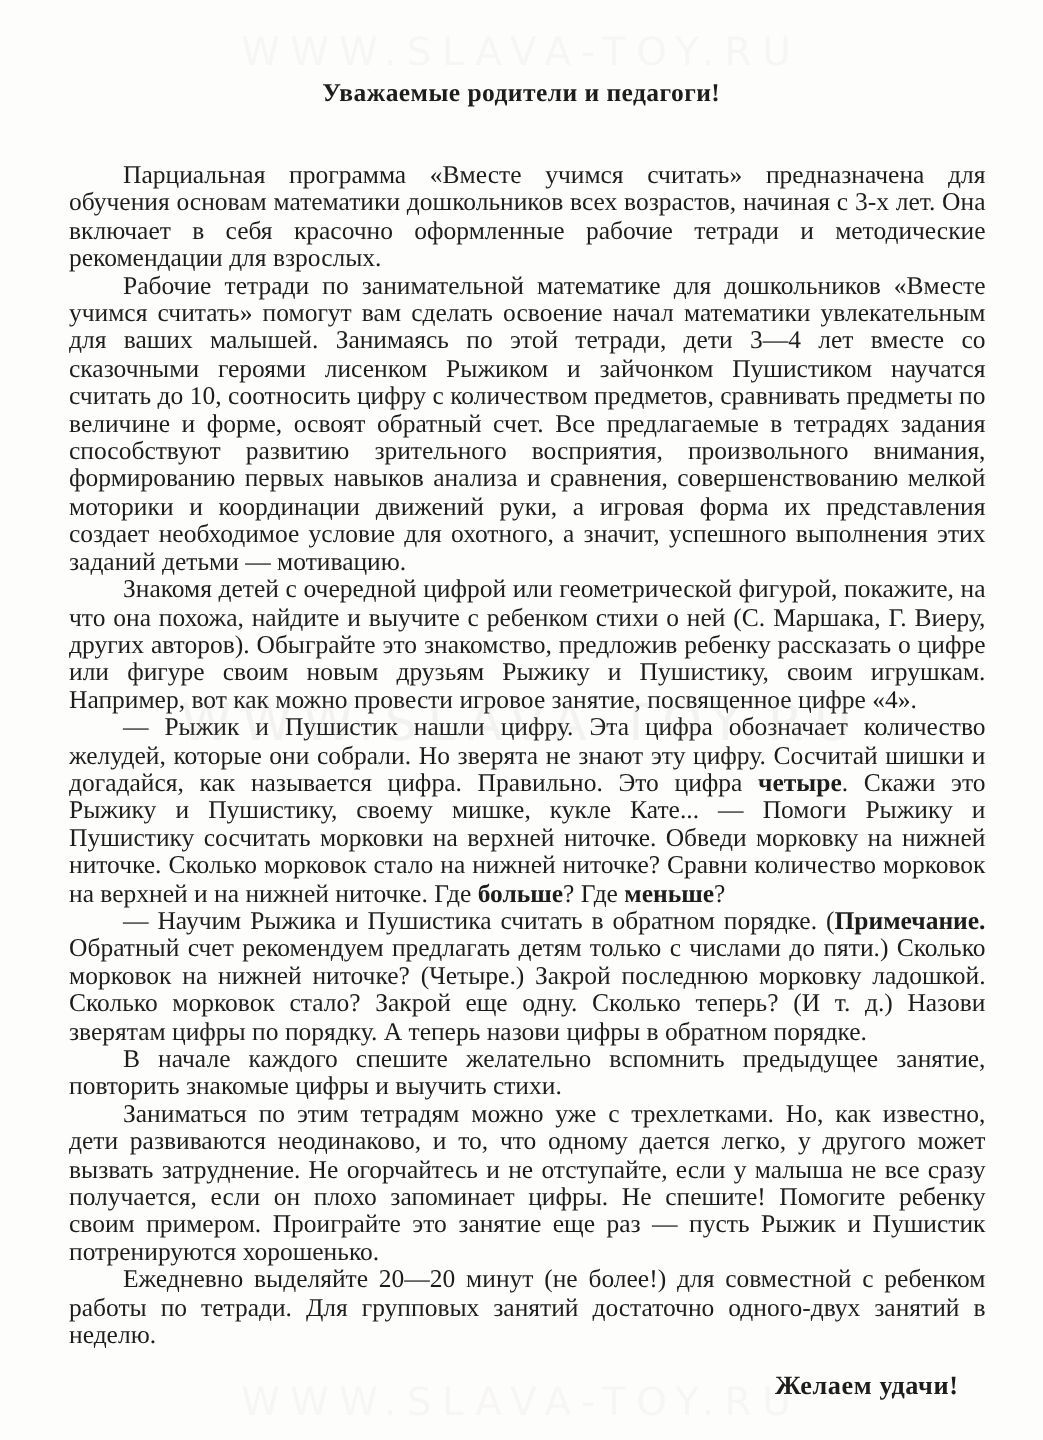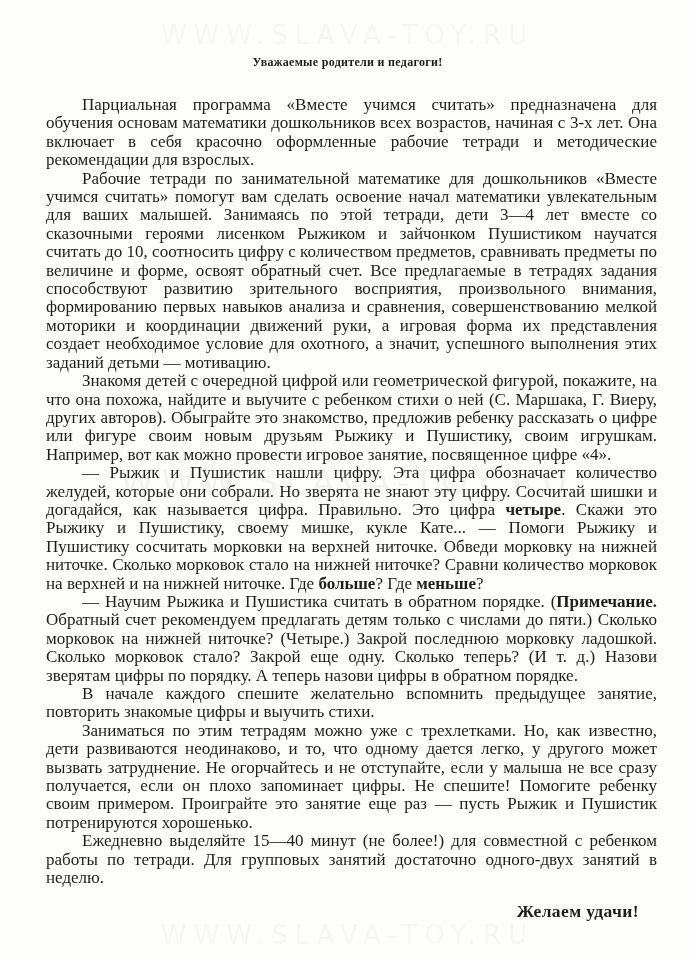--- a/index.html
+++ b/index.html
@@ -11,23 +11,23 @@
     position: relative;
     width: 695px;
     height: 960px;
     margin: 0 auto;
     background: #fdfdfc;
     overflow: hidden;
     font-family: "Liberation Serif", "DejaVu Serif", serif;
     color: #1d1d1d;
   }
   .title {
-    margin: 50px 48px 22px 48px;
+    margin: 50px 48px 34px 48px;
     text-align: center;
-    font-size: 12px;
+    font-size: 17px;
     line-height: 24px;
     font-weight: bold;
     letter-spacing: 0.3px;
   }
   .content {
     margin: 0 38px 0 46px;
     font-size: 17px;
     line-height: 18.4px;
     text-align: justify;
     hyphens: auto;
@@ -74,17 +74,17 @@
   <h1 class="title">Уважаемые родители и педагоги!</h1>
 
   <div class="content" id="content">
       <p><span>Парциальная программа «Вместе учимся считать» предназначена для обучения основам математики дошкольников всех возрастов, начиная с 3-х лет. Она включает в себя красочно оформленные рабочие тетради и методические рекомендации для взрослых.</span></p>
       <p><span>Рабочие тетради по занимательной математике для дошкольников «Вместе учимся считать» помогут вам сделать освоение начал математики увлекательным для ваших малышей. Занимаясь по этой тетради, дети 3—4 лет вместе со сказочными героями лисенком Рыжиком и зайчонком Пушистиком научатся считать до 10, соотносить цифру с количеством предметов, сравнивать предметы по величине и форме, освоят обратный счет. Все предлагаемые в тетрадях задания способствуют развитию зрительного восприятия, произвольного внимания, формированию первых навыков анализа и сравнения, совершенствованию мелкой моторики и координации движений руки, а игровая форма их представления создает необходимое условие для охотного, а значит, успешного выполнения этих заданий детьми — мотивацию.</span></p>
       <p><span>Знакомя детей с очередной цифрой или геометрической фигурой, покажите, на что она похожа, найдите и выучите с ребенком стихи о ней (С. Маршака, Г. Виеру, других авторов). Обыграйте это знакомство, предложив ребенку рассказать о цифре или фигуре своим новым друзьям Рыжику и Пушистику, своим игрушкам. Например, вот как можно провести игровое занятие, посвященное цифре «4».</span></p>
       <p class="italic"><span>— Рыжик и Пушистик нашли цифру. Эта цифра обозначает количество желудей, которые они собрали. Но зверята не знают эту цифру. Сосчитай шишки и догадайся, как называется цифра. Правильно. Это цифра </span><span style="font-weight: bold;">четыре</span><span>. Скажи это Рыжику и Пушистику, своему мишке, кукле Кате... — Помоги Рыжику и Пушистику сосчитать морковки на верхней ниточке. Обведи морковку на нижней ниточке. Сколько морковок стало на нижней ниточке? Сравни количество морковок на верхней и на нижней ниточке. Где </span><span style="font-weight: bold;">больше</span><span>? Где </span><span style="font-weight: bold;">меньше</span><span>?</span></p>
       <p class="italic"><span>— Научим Рыжика и Пушистика считать в обратном порядке. (</span><span style="font-weight: bold;">Примечание.</span><span> Обратный счет рекомендуем предлагать детям только с числами до пяти.) Сколько морковок на нижней ниточке? (Четыре.) Закрой последнюю морковку ладошкой. Сколько морковок стало? Закрой еще одну. Сколько теперь? (И т. д.) Назови зверятам цифры по порядку. А теперь назови цифры в обратном порядке.</span></p>
       <p><span>В начале каждого спешите желательно вспомнить предыдущее занятие, повторить знакомые цифры и выучить стихи.</span></p>
       <p><span>Заниматься по этим тетрадям можно уже с трехлетками. Но, как известно, дети развиваются неодинаково, и то, что одному дается легко, у другого может вызвать затруднение. Не огорчайтесь и не отступайте, если у малыша не все сразу получается, если он плохо запоминает цифры. Не спешите! Помогите ребенку своим примером. Проиграйте это занятие еще раз — пусть Рыжик и Пушистик потренируются хорошенько.</span></p>
-      <p><span>Ежедневно выделяйте 15—40 минут (не более!) для совместной с ребенком работы по тетради. Для групповых занятий достаточно одного-двух занятий в неделю.</span></p>
+      <p><span>Ежедневно выделяйте 20—20 минут (не более!) для совместной с ребенком работы по тетради. Для групповых занятий достаточно одного-двух занятий в неделю.</span></p>
     </div>
 
   <div class="closing">Желаем удачи!</div>
 </div>
 
 </body></html>

